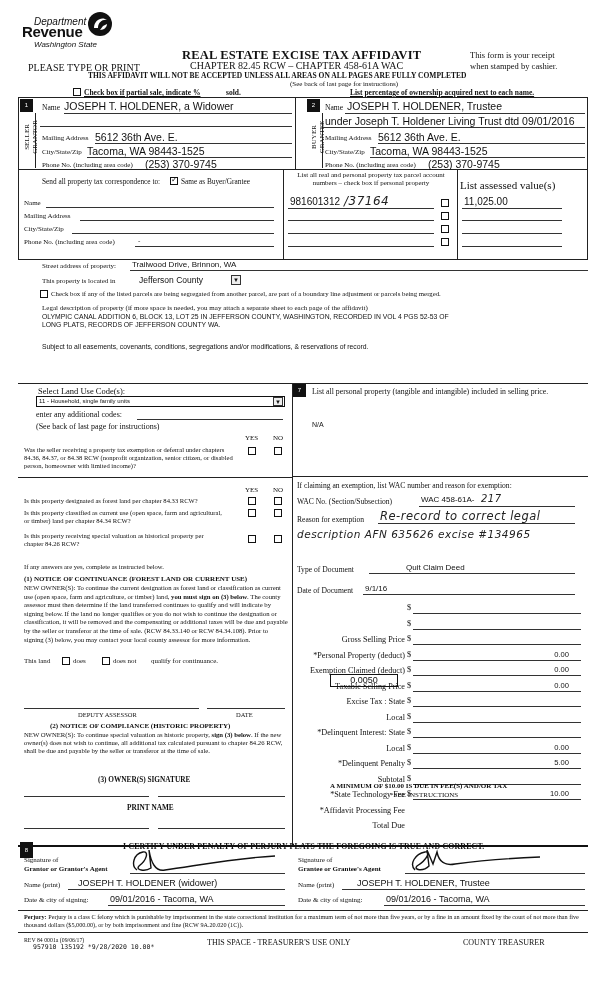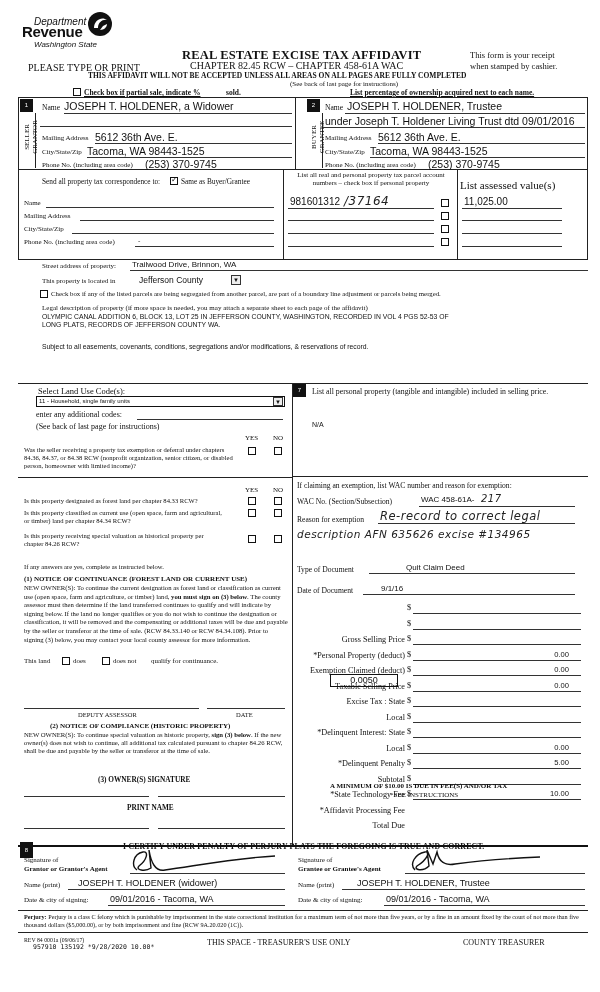--- a/index.html
+++ b/index.html
@@ -220,21 +220,21 @@
 <div class="uline" style="left:419px;top:506px;width:156px;"></div>
 <div class="lbl" style="left:297px;top:515px;font-size:7.6px;">Reason for exemption</div>
 <div class="hand" style="left:380px;top:509px;font-size:11.5px;">Re-record to correct legal</div>
 <div class="uline" style="left:378px;top:523px;width:197px;"></div>
 <div class="hand" style="left:297px;top:528px;font-size:10.5px;">description  AFN 635626  excise #134965</div>
 
 <div class="lbl" style="left:297px;top:565px;font-size:7.6px;">Type of Document</div>
 <div class="fill" style="left:380px;top:563px;font-size:8px;margin-left:26px;">Quit Claim Deed</div>
 <div class="uline" style="left:369px;top:573px;width:206px;"></div>
 <div class="lbl" style="left:297px;top:586px;font-size:7.6px;">Date of Document</div>
-<div class="fill" style="left:381px;top:584px;font-size:8px;">9/1/16</div>
+<div class="fill" style="left:365px;top:584px;font-size:8px;">9/1/16</div>
 <div class="uline" style="left:363px;top:594px;width:212px;"></div>
 
 <div id="fees-container">
     <div class="fee-row" style="top: 603px;">
       <div class="fee-lbl">Gross Selling Price</div>
       <div class="fee-dollar">$</div>
       <div class="fee-line"></div>
       <div class="fee-val"></div>
     </div>
     <div class="fee-row" style="top: 618.5px;">

